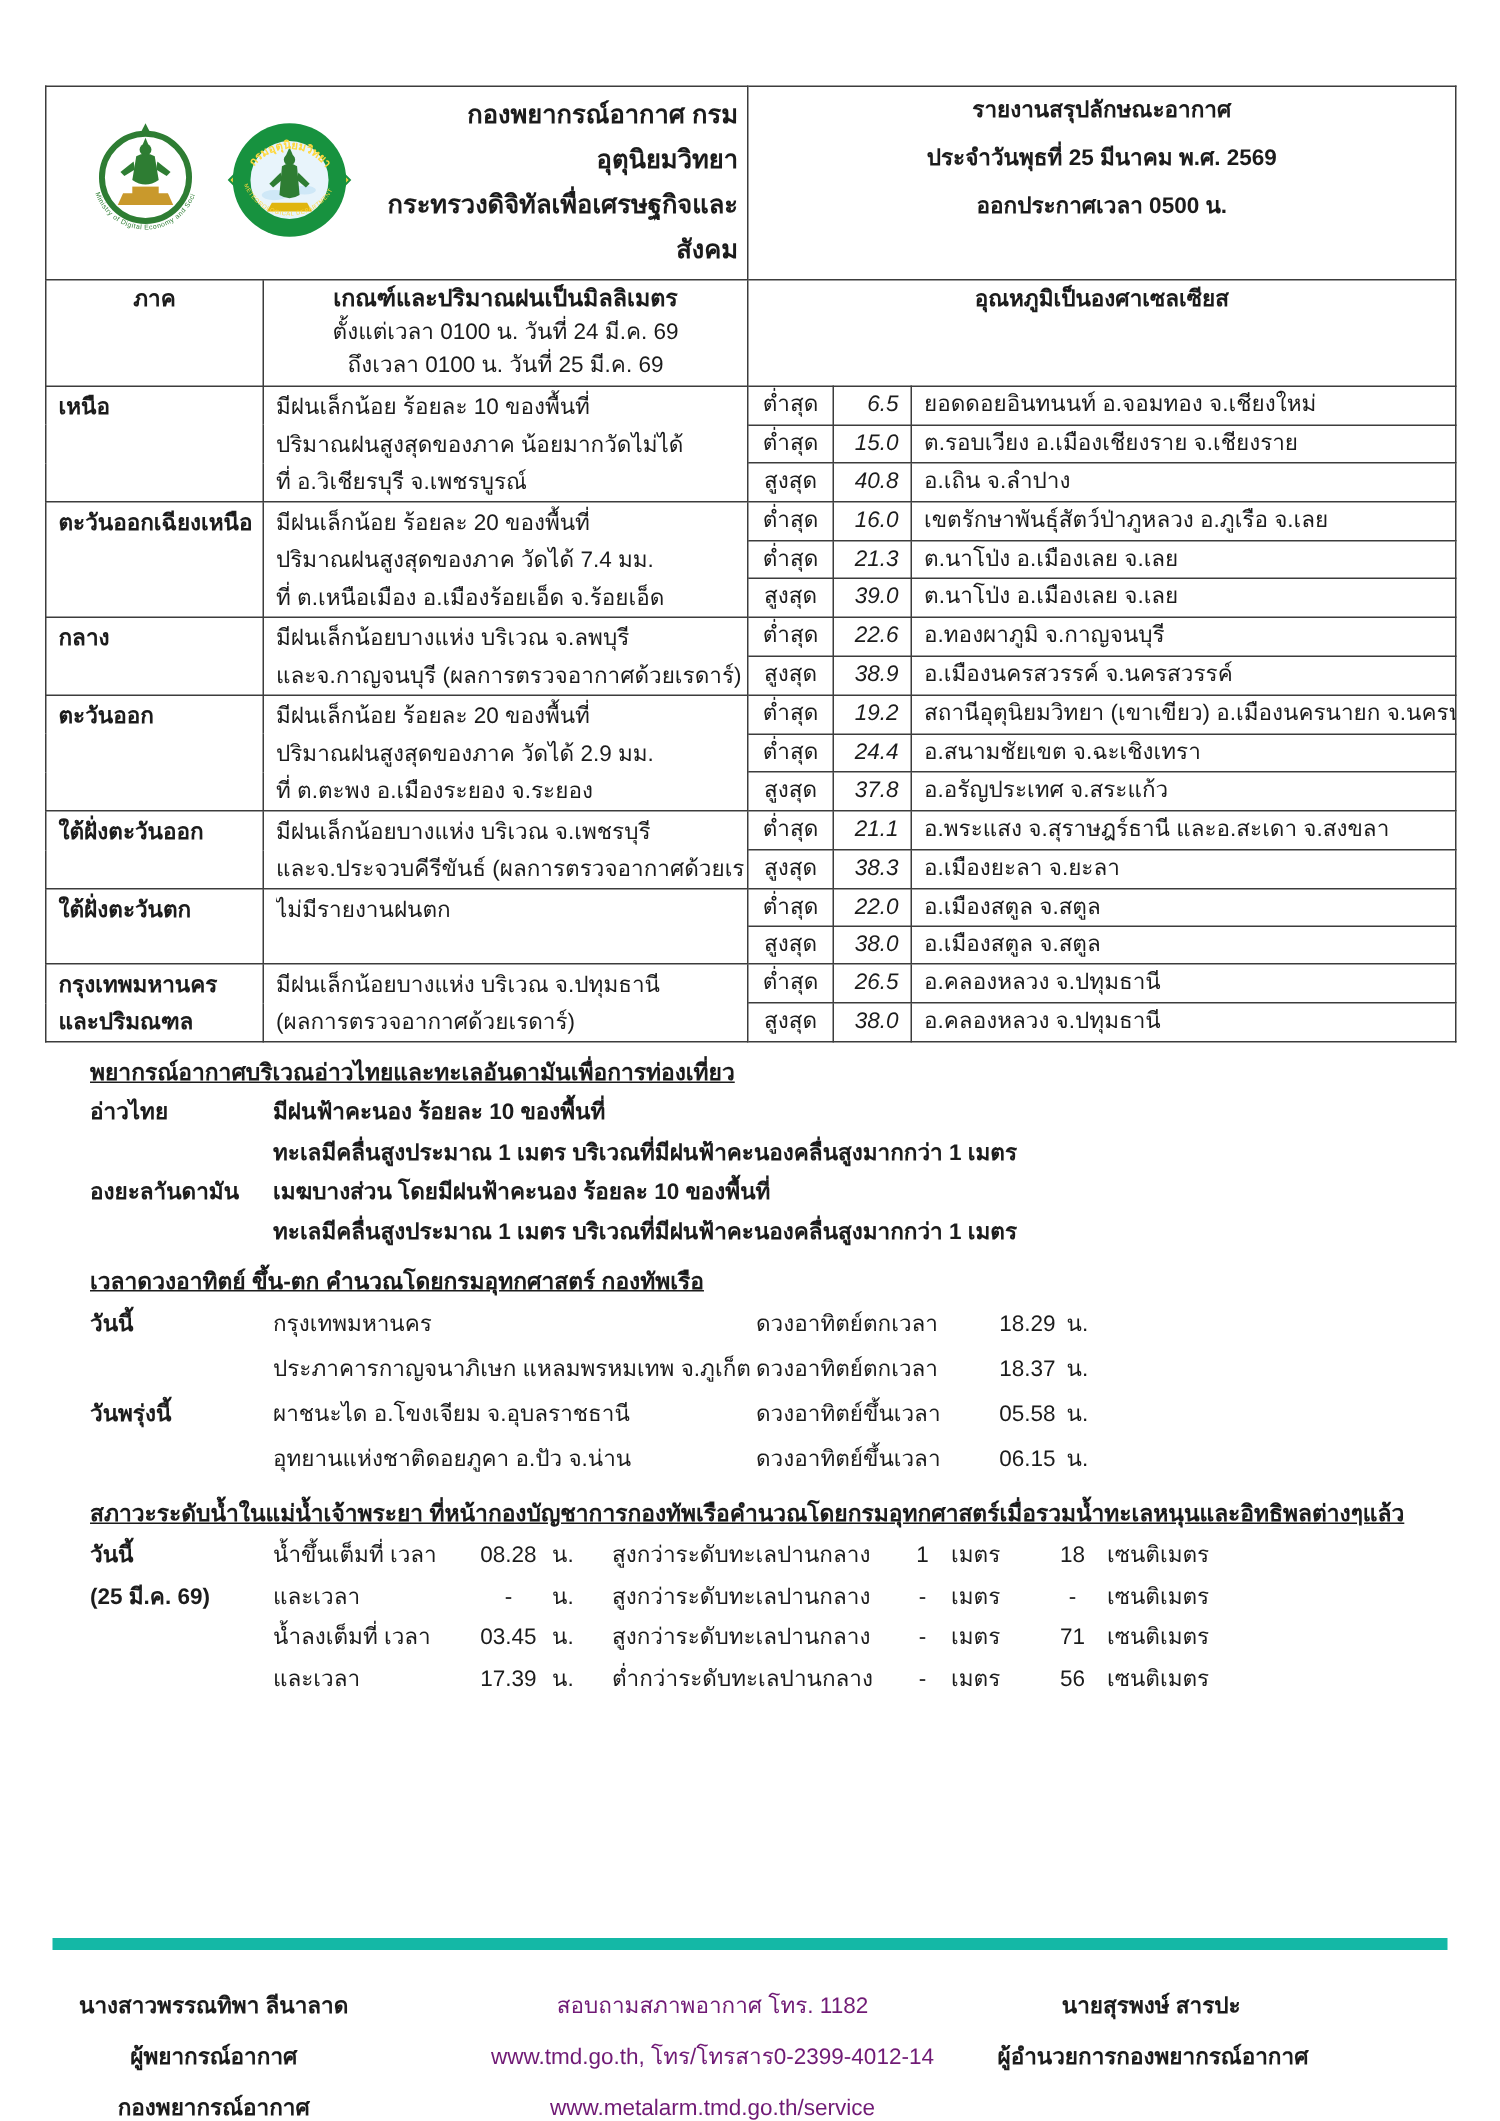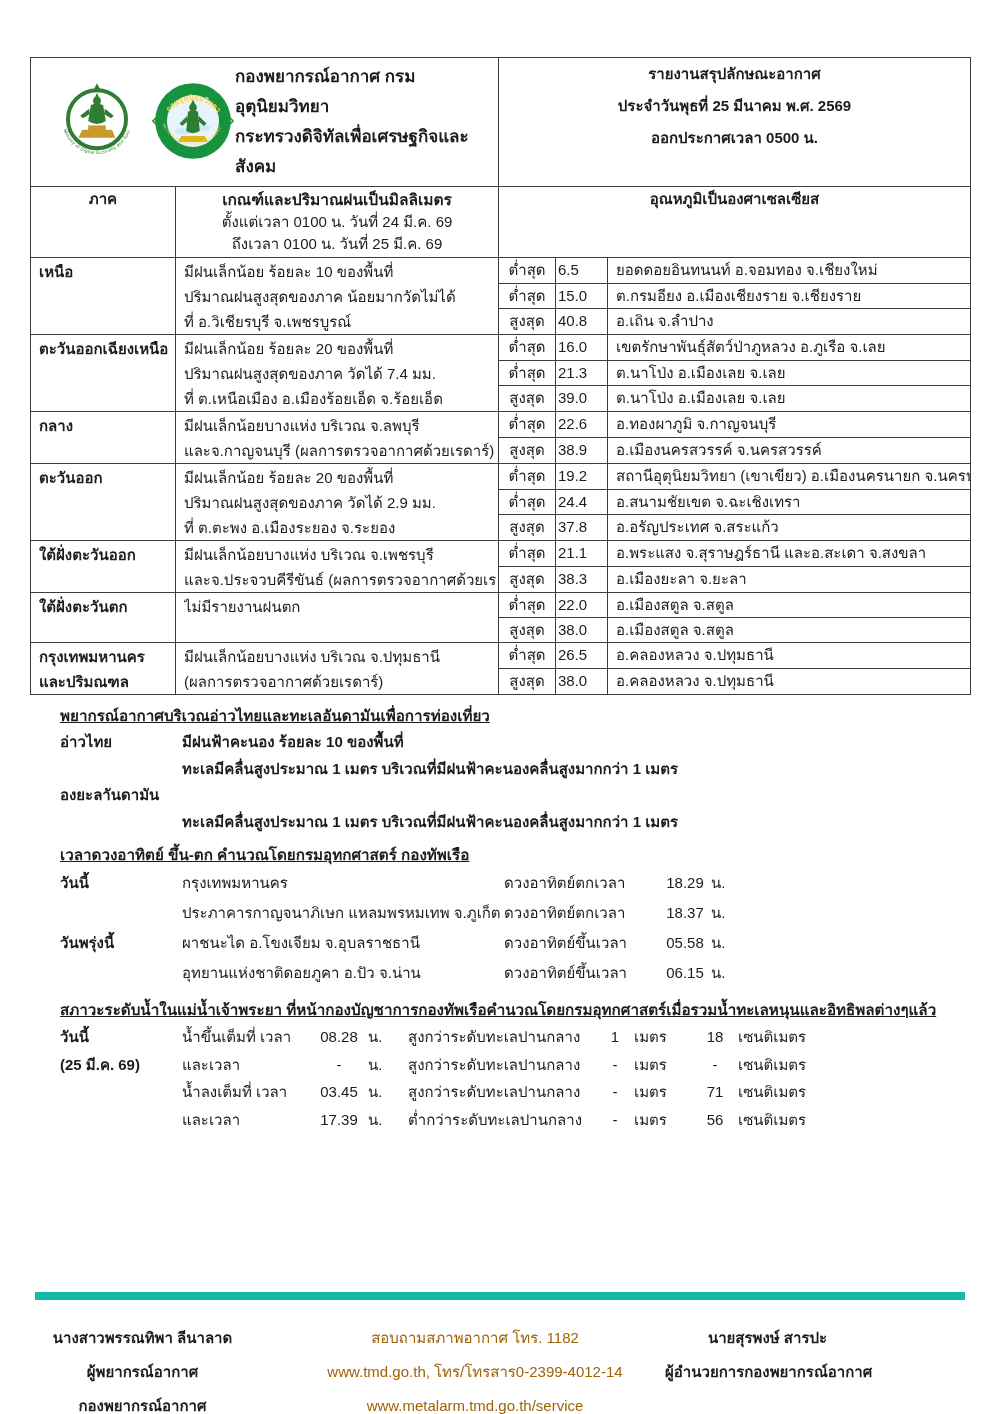--- a/index.html
+++ b/index.html
@@ -7,34 +7,34 @@
   body { font-family: "Liberation Sans", "DejaVu Sans", sans-serif; color:#1c1c1c; }
   .page { position:relative; width:1000px; height:1414px; background:#fff; overflow:hidden; }
 
   
   table.wx { border-collapse:collapse; table-layout:fixed; width:940px; margin:57px 0 0 30px; }
   table.wx td { border:1px solid #3c3c3c; font-size:15px; vertical-align:top; }
 
   td.h-dept { padding:4px 6px; vertical-align:middle; }
   .dept-wrap { display:flex; align-items:center; }
   .logo-box { display:flex; align-items:center; gap:8px; padding-left:14px; }
-  .dept-text { flex:1; text-align:left; font-weight:bold; font-size:17px; line-height:30px; }
+  .dept-text { flex:1; text-align:right; font-weight:bold; font-size:17px; line-height:30px; }
   td.h-report { vertical-align:middle; text-align:center; font-weight:bold; font-size:16.5px; line-height:32px; }
 
   td.h-region { text-align:center; vertical-align:middle; font-weight:bold; font-size:16px; }
   td.h-rain { text-align:center; vertical-align:middle; line-height:22px; font-size:15px; padding:2px 0; }
   td.h-rain .b1 { font-weight:bold; font-size:15.5px; }
   td.h-temp { text-align:center; vertical-align:middle; font-weight:bold; font-size:15.5px; }
 
   td.c-region { padding:1px 2px 0 8px; font-weight:bold; }
   td.c-region div { line-height:25px; white-space:nowrap; }
   td.c-rain { padding:1px 2px 0 8px; }
   td.c-rain div { line-height:25px; white-space:nowrap; overflow:hidden; }
   td.c-tlabel { height:25px; text-align:center; vertical-align:middle; line-height:24px; padding:0 2px; white-space:nowrap; overflow:hidden; }
-  td.c-tvalue { height:25px; vertical-align:middle; line-height:24px; padding:0 8px 0 2px; white-space:nowrap; }
+  td.c-tvalue { height:25px; text-align:right; vertical-align:middle; line-height:24px; padding:0 8px 0 2px; white-space:nowrap;font-style:italic; }
   td.c-tloc { height:25px; vertical-align:middle; line-height:24px; padding:0 4px 0 8px; white-space:nowrap; overflow:hidden; }
 
   
   .sec { margin-left:60px; margin-right:30px; }
   .sec-heading { font-weight:bold; text-decoration:underline; font-size:15.2px; line-height:26px; white-space:nowrap; }
   .marine-sec { margin-top:8px; }
   .m-row { display:grid; grid-template-columns:122px 1fr; line-height:26.5px; font-size:15px; }
   .m-label { font-weight:bold; white-space:nowrap; }
   .m-text { white-space:nowrap;font-weight:bold; }
 
@@ -49,21 +49,21 @@
   .w-day { font-weight:bold; white-space:nowrap; }
   .w-item,.w-phrase,.w-unit { white-space:nowrap; }
   .w-time,.w-m,.w-cm { text-align:center; }
 
   
   .footer { position:absolute; top:1292px; left:35px; width:930px; border-top:8px solid #14b8a6; padding-top:21px; display:grid; grid-template-columns:250px 380px 300px; }
   .f-col { text-align:center; }
   .f-col div { line-height:34px; font-size:15px; white-space:nowrap; }
   .f-left { padding-right:35px; }
   .f-left div, .f-right div { font-weight:bold; }
-  .f-center div { color:#a16207; }
+  .f-center div { color:#701a75; }
   .f-right { padding-right:95px; }
 </style>
 </head>
 <body>
 
 <div class="page">
 
   <table class="wx">
     <colgroup>
       <col style="width:145px">
@@ -149,21 +149,21 @@
             <div>ปริมาณฝนสูงสุดของภาค น้อยมากวัดไม่ได้</div>
             <div>ที่ อ.วิเชียรบุรี จ.เพชรบูรณ์</div>
           </td>
           <td class="c-tlabel">ต่ำสุด</td>
           <td class="c-tvalue">6.5</td>
           <td class="c-tloc">ยอดดอยอินทนนท์ อ.จอมทอง จ.เชียงใหม่</td>
         </tr>
         <tr>
           <td class="c-tlabel">ต่ำสุด</td>
           <td class="c-tvalue">15.0</td>
-          <td class="c-tloc">ต.กรมอียง อ.เมืองเชียงราย จ.เชียงราย</td>
+          <td class="c-tloc">ต.รอบเวียง อ.เมืองเชียงราย จ.เชียงราย</td>
         </tr>
         <tr>
           <td class="c-tlabel">สูงสุด</td>
           <td class="c-tvalue">40.8</td>
           <td class="c-tloc">อ.เถิน จ.ลำปาง</td>
         </tr>
         <tr>
           <td class="c-region" rowspan="3">
             <div>ตะวันออกเฉียงเหนือ</div>
           </td>
@@ -285,20 +285,21 @@
     <div class="m-row">
       <span class="m-label">อ่าวไทย</span>
       <span class="m-text">มีฝนฟ้าคะนอง ร้อยละ 10 ของพื้นที่</span>
     </div>
     <div class="m-row">
       <span class="m-label"></span>
       <span class="m-text">ทะเลมีคลื่นสูงประมาณ 1 เมตร บริเวณที่มีฝนฟ้าคะนองคลื่นสูงมากกว่า 1 เมตร</span>
     </div>
     <div class="m-row">
       <span class="m-label">องยะลาันดามัน</span>
+      <span class="m-text">เมฆบางส่วน โดยมีฝนฟ้าคะนอง ร้อยละ 10 ของพื้นที่</span>
     </div>
     <div class="m-row">
       <span class="m-label"></span>
       <span class="m-text">ทะเลมีคลื่นสูงประมาณ 1 เมตร บริเวณที่มีฝนฟ้าคะนองคลื่นสูงมากกว่า 1 เมตร</span>
     </div>
   </div>
 
   <div class="sec sun-sec">
     <div class="sec-heading">เวลาดวงอาทิตย์ ขึ้น-ตก คำนวณโดยกรมอุทกศาสตร์ กองทัพเรือ</div>
     <div class="s-row">

